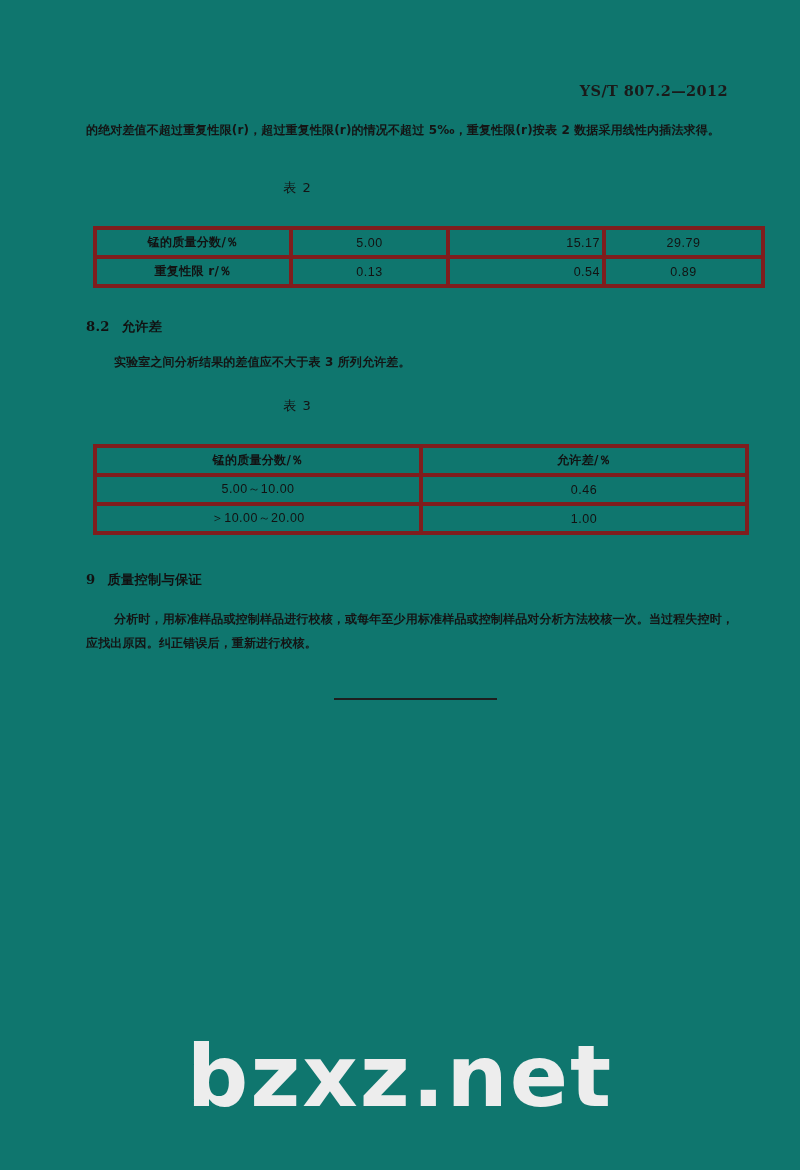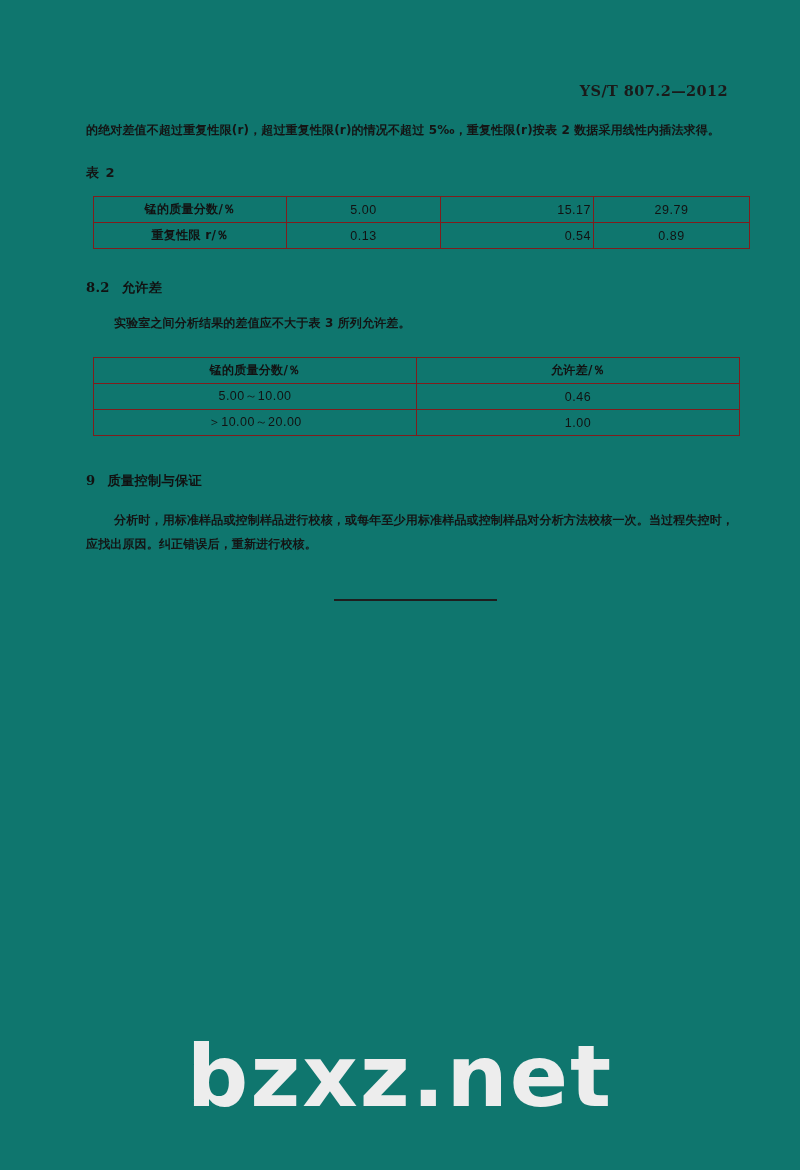--- a/index.html
+++ b/index.html
@@ -55,39 +55,39 @@
 
   .spacer-8 { height: 8px; }
   .spacer-14 { height: 14px; }
   .spacer-18 { height: 18px; }
   .spacer-22 { height: 22px; }
   .spacer-30 { height: 30px; }
   .spacer-36 { height: 36px; }
 
   
   .table-caption {
-    text-align: left;
+    text-align: center;
     font-size: 13px;
-    font-weight: bold;
+    font-weight: normal;
     color: #141414;
-    margin: 0;
+    margin: 15px;
     letter-spacing: 1px;
   }
   .caption-offset { margin-right: 240px; }
   .caption-offset-3 { margin-right: 240px; }
 
   
   table.data-table {
     border-collapse: collapse;
     width: 636px;
     margin: 0 auto 0 7px;
     table-layout: fixed;
   }
   table.data-table td {
-    border: 1px solid #7f1d1d;
+    border: 4px solid #7f1d1d;
     text-align: center;
     vertical-align: middle;
     height: 25px;
     font-size: 12px;
     color: #121212;
     padding: 0 2px;
   }
   table.data-table td.head-cell {
     font-weight: bold;
     font-size: 12px;
@@ -185,20 +185,21 @@
     <h2 class="section-heading">
       <span class="num">8.2</span><span>允许差</span>
     </h2>
 
     <div class="spacer-14"></div>
 
     <p class="body-text indent">实验室之间分析结果的差值应不大于表 3 所列允许差。</p>
 
     <div class="spacer-8"></div>
 
+    <p class="table-caption caption-offset-3">表 3</p>
 
     <div class="spacer-14"></div>
 
     <table class="data-table t3">
       <tbody>
         <tr>
           <td class="head-cell">锰的质量分数/％</td>
           <td class="head-cell">允许差/％</td>
         </tr>
         <tr>

